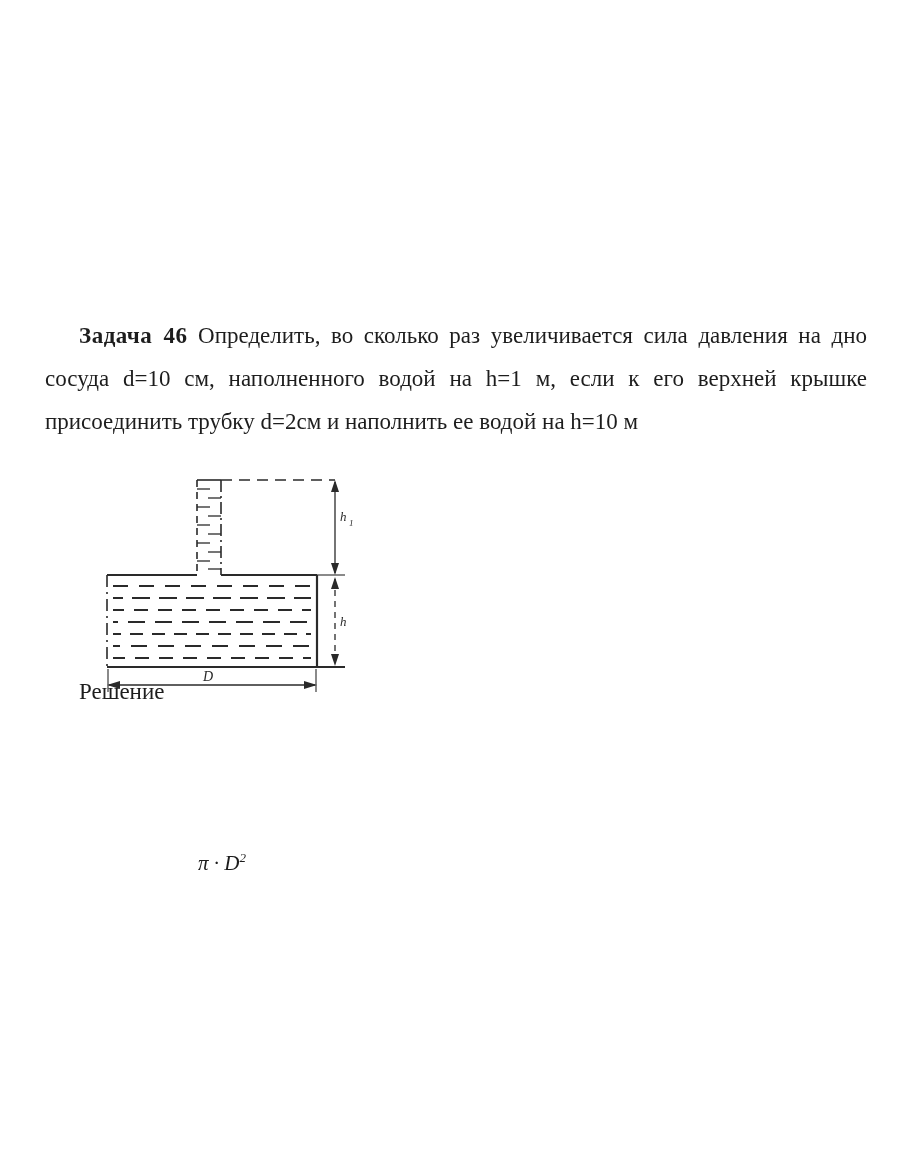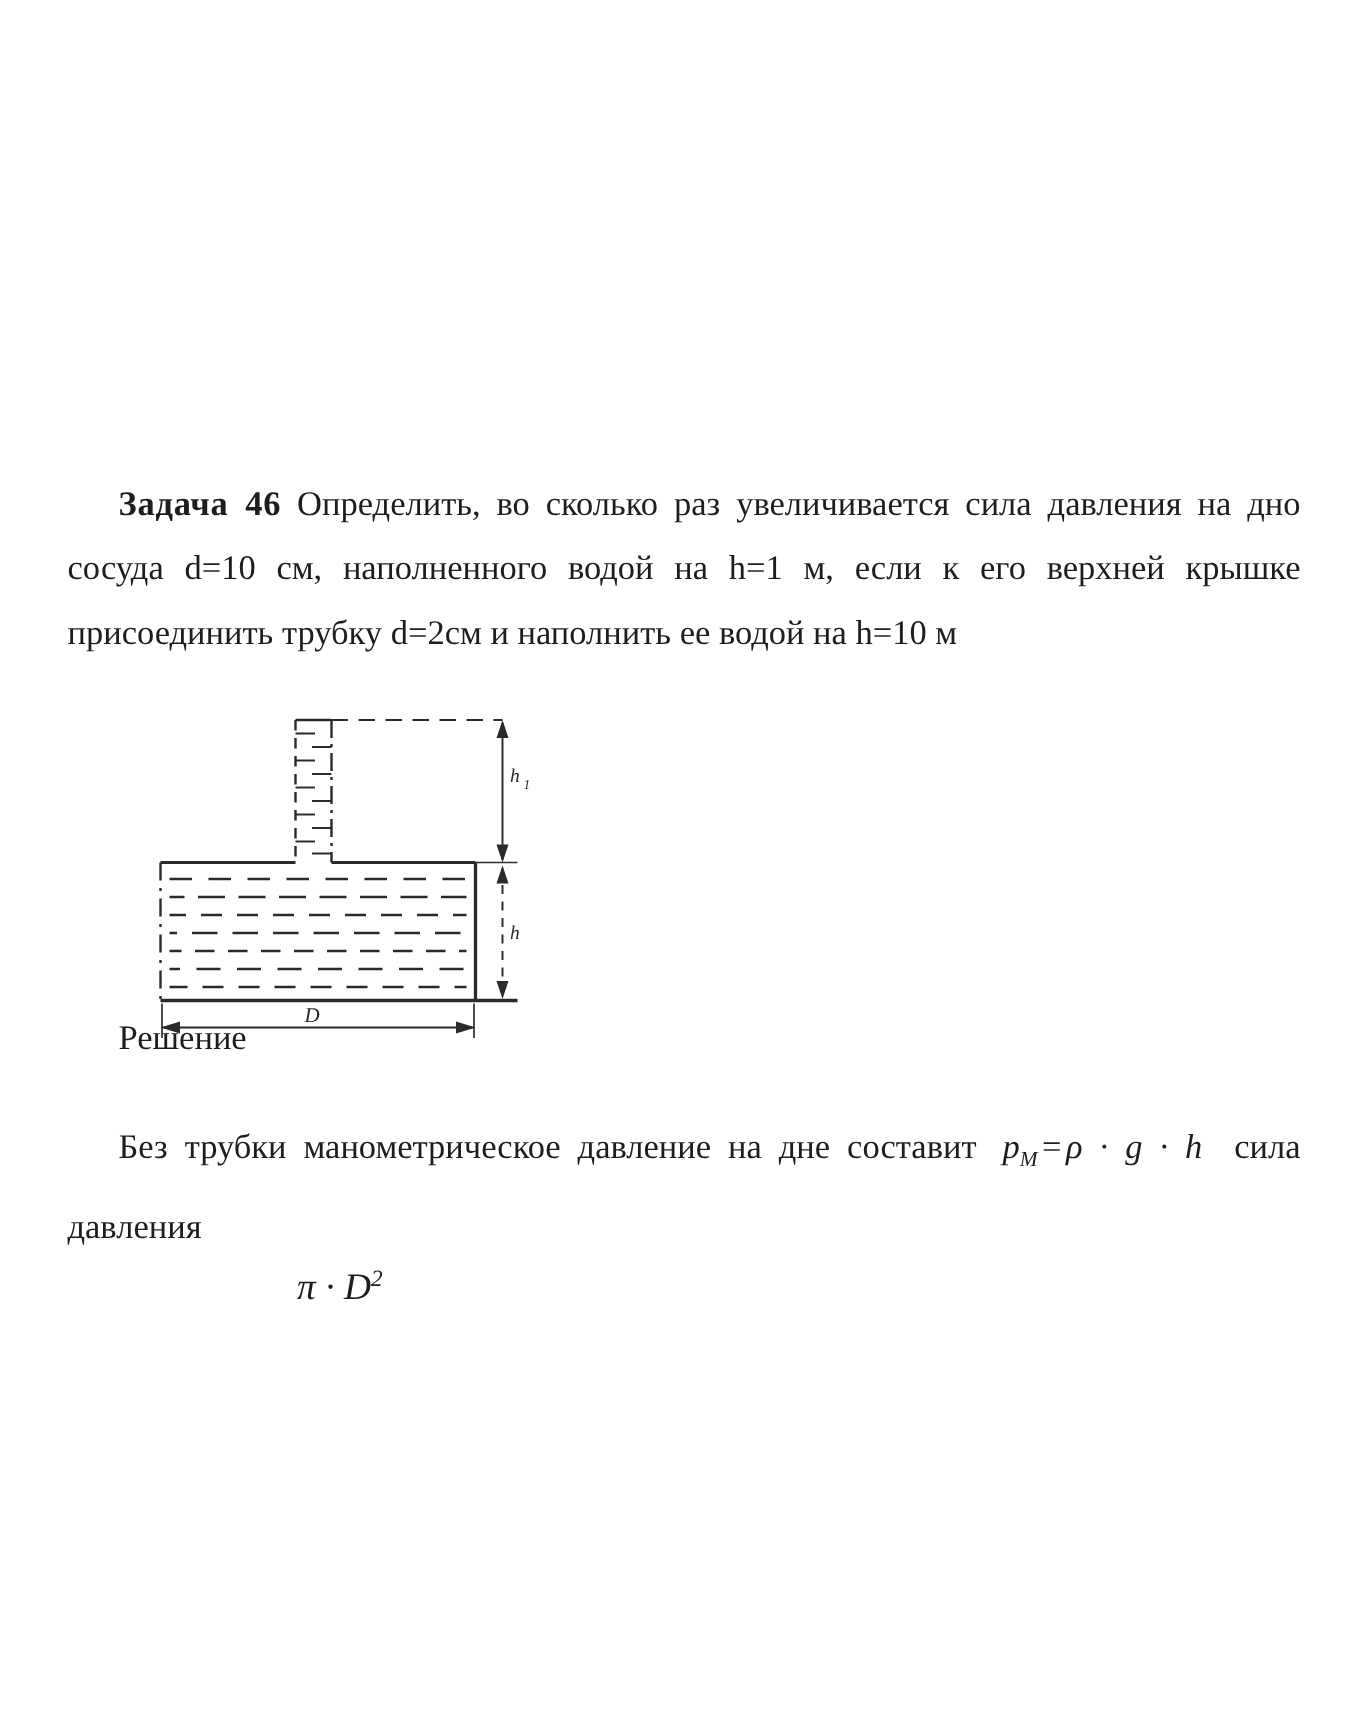--- a/index.html
+++ b/index.html
@@ -40,23 +40,23 @@
   }
   .math sub {
     font-size: 0.62em;
     font-style: italic;
   }
   .math .eq { font-style: normal; padding: 0 3px; }
   #formula-fragment {
     position: absolute;
     left: 198px;
     top: 838px;
-    font-size: 25px;
+    font-size: 21px;
     font-style: italic;
-    line-height: 30px;
+    line-height: 40px;
   }
   #formula-fragment sup { font-size: 0.62em; }
   .figure-wrap {
     position: absolute;
     left: 93px;
     top: 465px;
     width: 270px;
     height: 240px;
     margin: 0;
   }
@@ -136,17 +136,16 @@
         <line class="ln" x1="16" y1="220" x2="222" y2="220" stroke-width="1.3"></line>
         <polygon class="arrow" points="27,216 27,224 14,220"></polygon>
         <polygon class="arrow" points="211,216 211,224 224,220"></polygon>
         <text x="110" y="216" font-size="14">D</text>
       </g>
     </svg>
   </figure>
 
   <p class="para indent" id="solution-heading">Решение</p>
 
-  <p class="para indent" id="solution-paragraph"><span>Без трубки манометрическое давление на дне составит</span> <span class="math"><i>p</i><sub>M</sub><span class="eq">=</span><i>ρ · g · h</i></span> <span>сила давления</span></p>
 
   <div id="formula-fragment"><i>π · D</i><sup>2</sup></div>
 
 </div>
 
 </body></html>

